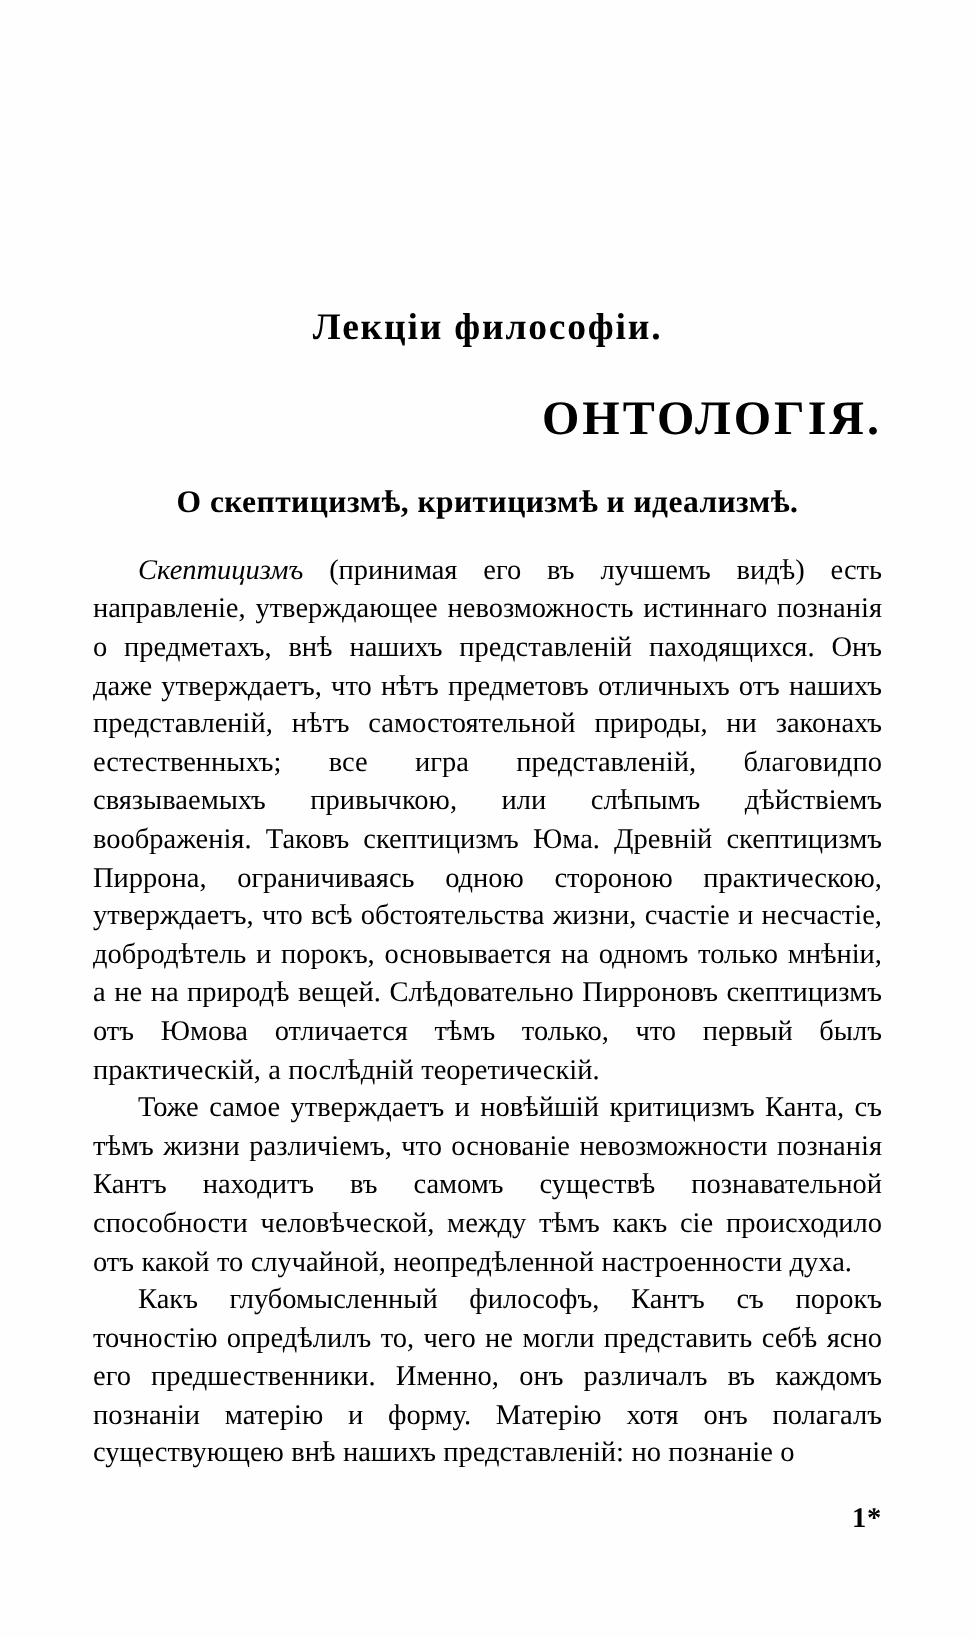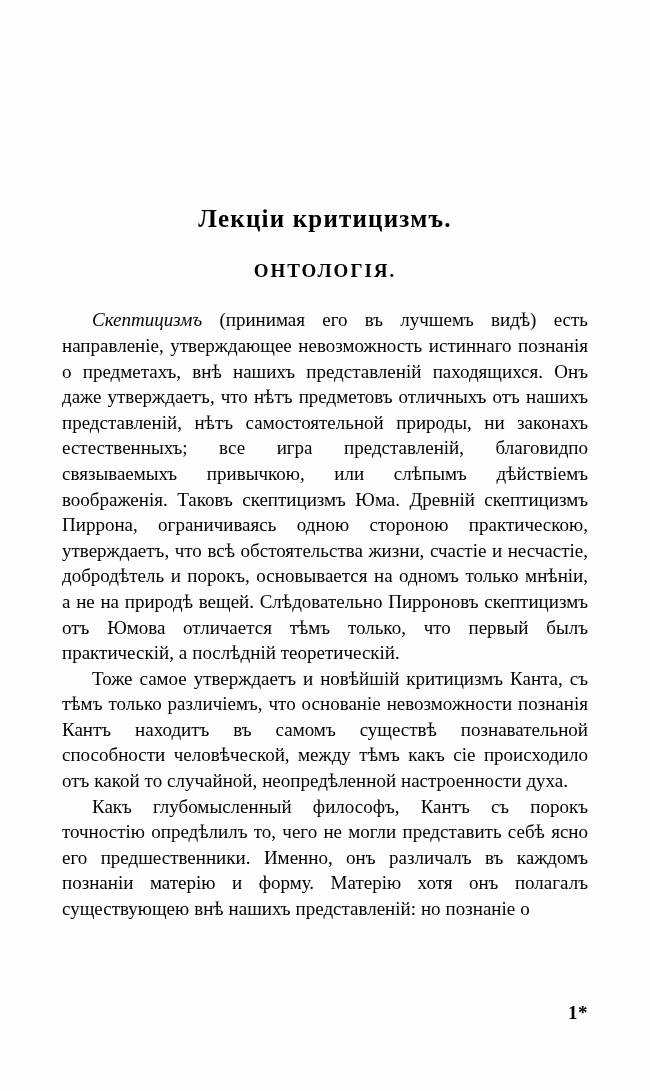--- a/index.html
+++ b/index.html
@@ -31,22 +31,22 @@
   }
   .title-main {
     text-align: center;
     font-size: 25px;
     font-weight: bold;
     letter-spacing: 1.2px;
     margin: 0 0 28px 0;
     line-height: 1.1;
   }
   .title-section {
-    text-align: center;
-    font-size: 19px;
+    text-align: right;
+    font-size: 32px;
     font-weight: bold;
     letter-spacing: 2.0px;
     margin: 0 0 26px 0;
     line-height: 1.1;
   }
   .title-sub {
     text-align: center;
     font-size: 21px;
     font-weight: bold;
     letter-spacing: 0.3px;
@@ -76,27 +76,28 @@
     font-weight: bold;
     letter-spacing: 0.5px;
   }
 </style>
 </head>
 <body>
 
 <div class="page">
   <div class="content">
 
-    <h1 class="title-main">Лекціи критицизмъ.</h1>
+    <h1 class="title-main">Лекціи философіи.</h1>
 
     <h2 class="title-section">ОНТОЛОГІЯ.</h2>
 
+    <h3 class="title-sub">О скептицизмѣ, критицизмѣ и идеализмѣ.</h3>
 
     <p class="para"><em>Скептицизмъ</em><span> (принимая его въ лучшемъ видѣ) есть направленіе, утверждающее невозможность истиннаго познанія о предметахъ, внѣ нашихъ представленій паходящихся. Онъ даже утверждаетъ, что нѣтъ предметовъ отличныхъ отъ нашихъ представленій, нѣтъ самостоятельной природы, ни законахъ естественныхъ; все игра представленій, благовидпо связываемыхъ привычкою, или слѣпымъ дѣйствіемъ воображенія. Таковъ скептицизмъ Юма. Древній скептицизмъ Пиррона, ограничиваясь одною стороною практическою, утверждаетъ, что всѣ обстоятельства жизни, счастіе и несчастіе, добродѣтель и порокъ, основывается на одномъ только мнѣніи, а не на природѣ вещей. Слѣдовательно Пирроновъ скептицизмъ отъ Юмова отличается тѣмъ только, что первый былъ практическій, а послѣдній теоретическій.</span></p>
 
-    <p class="para"><span>Тоже самое утверждаетъ и новѣйшій критицизмъ Канта, съ тѣмъ только различіемъ, что основаніе невозможности познанія Кантъ находитъ въ самомъ существѣ познавательной способности человѣческой, между тѣмъ какъ сіе происходило отъ какой то случайной, неопредѣленной настроенности духа.</span></p>
+    <p class="para"><span>Тоже самое утверждаетъ и новѣйшій критицизмъ Канта, съ тѣмъ жизни различіемъ, что основаніе невозможности познанія Кантъ находитъ въ самомъ существѣ познавательной способности человѣческой, между тѣмъ какъ сіе происходило отъ какой то случайной, неопредѣленной настроенности духа.</span></p>
 
     <p class="para"><span>Какъ глубомысленный философъ, Кантъ съ порокъ точностію опредѣлилъ то, чего не могли представить себѣ ясно его предшественники. Именно, онъ различалъ въ каждомъ познаніи матерію и форму. Матерію хотя онъ полагалъ существующею внѣ нашихъ представленій: но познаніе о</span></p>
 
   </div>
 
   <div class="folio">1*</div>
 </div>
 
 </body></html>

